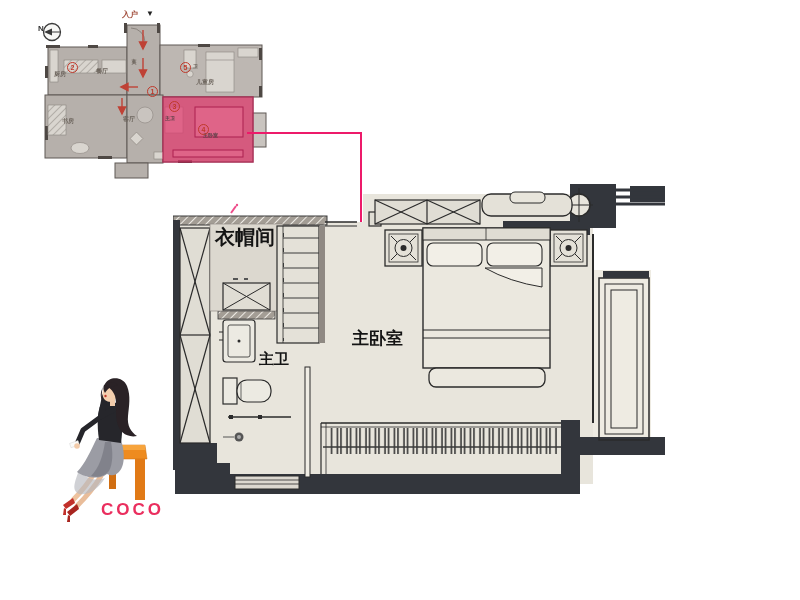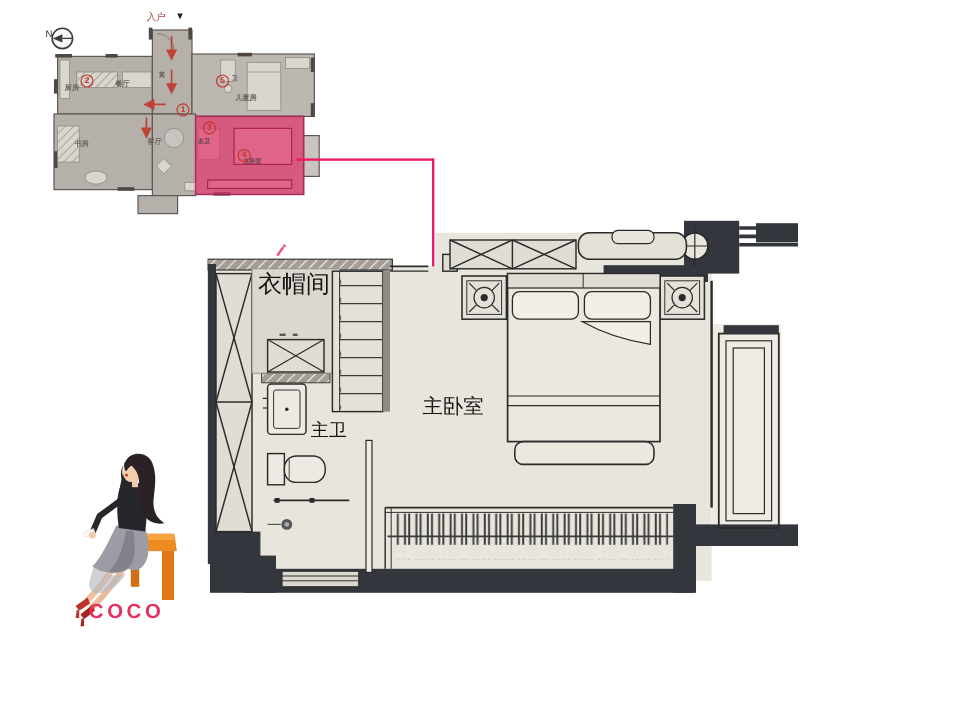--- a/index.html
+++ b/index.html
@@ -1,19 +1,19 @@
 <!DOCTYPE html>
 <html><head>
 <meta charset="utf-8">
 <style>
   *{margin:0;padding:0;box-sizing:border-box}
   html,body{width:800px;height:600px;background:#ffffff;font-family:"Liberation Sans",sans-serif;overflow:hidden}
   .stage{position:absolute;left:0;top:0;width:800px;height:600px;background:#fff}
   .abs{position:absolute}
-  .lbl{position:absolute;font-weight:normal;color:#141414;white-space:nowrap;line-height:1}
+  .lbl{position:absolute;font-weight:bold;color:#141414;white-space:nowrap;line-height:1}
   .tiny{position:absolute;color:#6e665e;font-weight:bold;white-space:nowrap;line-height:1;font-size:6px}
   .marker{position:absolute;width:11px;height:11px;border:1px solid #c0392b;border-radius:50%;
           color:#c0392b;font-size:7px;line-height:10px;text-align:center;font-weight:bold}
   .leader{position:absolute;background:#ed1a6a}
   .vtext{writing-mode:vertical-rl;text-orientation:upright;letter-spacing:1px}
   .logo{position:absolute;font-weight:bold;color:#ea2e5e;font-size:17px;letter-spacing:3px}
   svg{display:block}
 </style>
 </head>
 <body>
@@ -336,15 +336,15 @@
       <g>
         <rect x="55" y="27" width="5" height="7" fill="#f2cbaa"></rect>
         <path d="M52,14 C47,16 46,24 50,28 C54,31 59,30 61,26 C63,21 62,15 58,13 Z" fill="#f4cfae"></path>
         <circle cx="50.5" cy="24" r="1.2" fill="#c0392b"></circle>
         <path d="M50,12 C54,4 68,4 72,14 C76,24 74,34 73,44 C72,54 76,60 82,64 C72,66 64,60 62,50 C60,40 62,32 60,24 C58,18 54,16 50,12 Z" fill="#2a2226"></path>
         <path d="M49,13 C53,9 60,9 63,14 C58,13 53,16 50,21 C48,18 48,15 49,13 Z" fill="#2a2226"></path>
         <path d="M48,15 C45,20 45,26 48,30 C46,24 47,18 48,15 Z" fill="#2a2226"></path>
       </g>
     </svg>
   </div>
-  <span class="logo" style="left:74px;top:500px">COCO</span>
+  <span class="logo" style="left:101px;top:500px">COCO</span>
 
 </div>
 
 </body></html>

